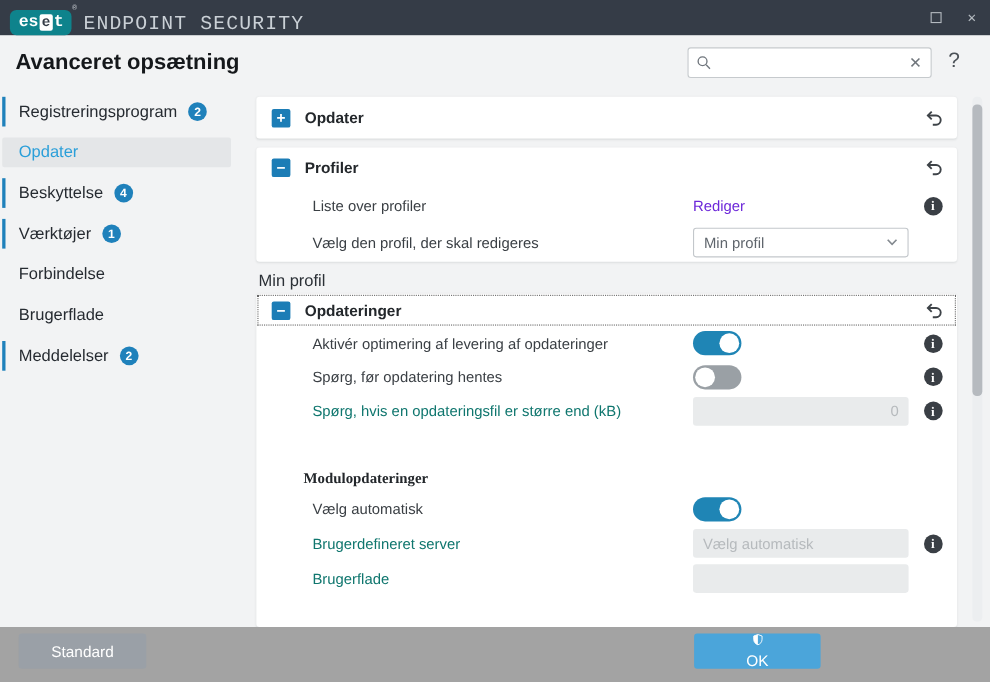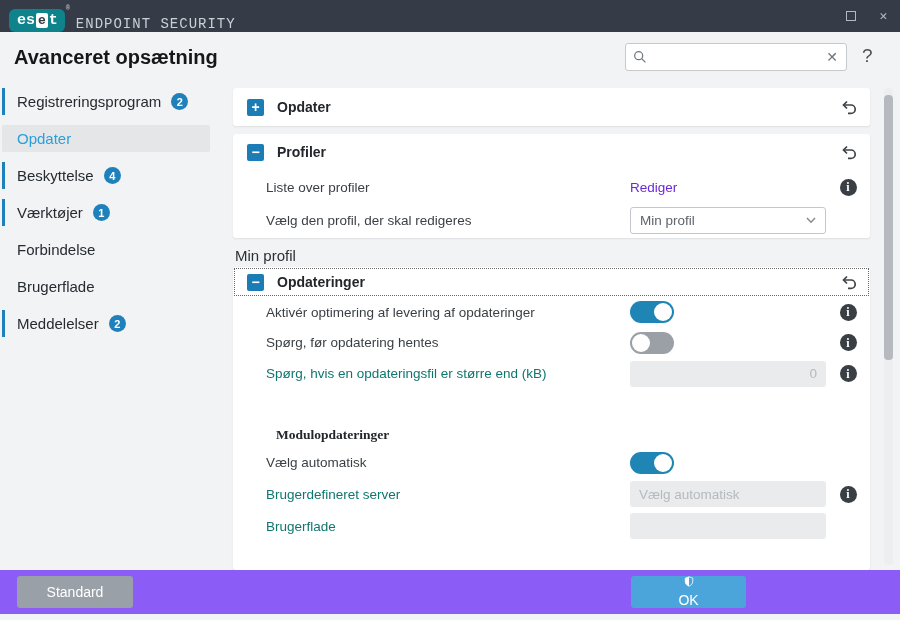--- a/index.html
+++ b/index.html
@@ -19,21 +19,21 @@
   .logo {
     position:relative; background:#0e838c; border-radius:6px; height:23px;
     display:flex; align-items:center; padding:0 7px 0 8px;
     color:#fff; font-weight:700; font-size:15px; line-height:1;
   }
   .logo .ebox {
     background:#fff; color:#353c47; border-radius:2px;
     padding:1px 2px; margin:0 1px; font-size:13px;
   }
   .logo .rmark { position:absolute; top:-4px; right:-5px; font-size:7px; color:#bfc4ca; font-weight:400; }
-  .product-name { margin-left:11px; color:#cad0d6; font-size:14px; letter-spacing:1px; font-weight:400; }
+  .product-name { margin-left:11px; color:#cad0d6; font-size:18px; letter-spacing:1px; font-weight:400; }
   .win-controls { margin-left:auto; display:flex; height:100%; }
   .win-btn { width:33px; height:100%; display:flex; align-items:center; justify-content:center; color:#b4bac0; font-size:13px; cursor:default; }
   .maxbox { width:10px; height:10px; border:1px solid #b4bac0; display:inline-block; }
 
   
   .page-title { position:absolute; left:14px; top:46px; font-size:20px; font-weight:700; color:#15181b; }
   .searchbox {
     position:absolute; left:625px; top:43px; width:222px; height:28px;
     background:#fff; border:1px solid #c6cacd; border-radius:3px;
     display:flex; align-items:center; padding:0 7px;
@@ -76,21 +76,21 @@
   .card-opdater .card-header { height:38px; }
 
   .card-profiler { height:104px; margin-bottom:6px; }
   .card-profiler .card-header { height:36px; }
 
   .section-heading { height:23px; display:flex; align-items:center; padding-left:2px; font-size:15px; color:#2b3036; }
 
   .card-opdateringer { height:303px; overflow:hidden; }
   .card-opdateringer .card-header { height:30px; outline:1px dotted #666; outline-offset:-2px; }
 
-  .row { display:flex; align-items:center; padding-left:33px; }
+  .row { display:flex; align-items:center; padding-left:51px; }
   .row .lbl { flex:1; font-size:13.5px; color:#3a3f44; padding-right:8px; }
   .row .lbl.disabled { color:#0f766e; }
   .ctrl-slot { width:196px; display:flex; align-items:center; }
   .info-slot { width:44px; display:flex; align-items:center; justify-content:center; }
   .info-icon {
     width:17px; height:17px; border-radius:50%; background:#3a3f45; color:#fff;
     font-family:"Liberation Serif", serif; font-weight:700; font-size:12px;
     display:flex; align-items:center; justify-content:center; line-height:1;
   }
   .link { font-size:13.5px; color:#6d28d9; }
@@ -123,21 +123,21 @@
   .r-user { height:32px; }
 
   .p-row1 { height:34px; }
   .p-row2 { height:33px; }
 
   
   .scrollbar { position:absolute; left:884px; top:88px; width:9px; height:477px; background:#eceef0; border-radius:4px; }
   .scroll-thumb { position:absolute; left:0; top:7px; width:9px; height:265px; background:#b6babf; border-radius:4px; }
 
   
-  .footer { position:absolute; left:0; top:570px; width:900px; height:44px; background:#8b5cf6; }
+  .footer { position:absolute; left:0; top:570px; width:900px; height:50px; background:#a3a3a3; }
   .btn {
     position:absolute; top:6px; height:32px; border:none; border-radius:3px;
     color:#fff; font-size:14px; font-family:inherit;
     display:flex; align-items:center; justify-content:center; gap:5px;
   }
   .btn.gray { background:#9aa0a7; }
   .btn.blue { background:#4ba5da; }
   .btn-standard { left:17px; width:116px; }
   .btn-ok { left:631px; width:115px;flex-direction:column; }
   .btn-annuller { left:766px; width:117px; }

